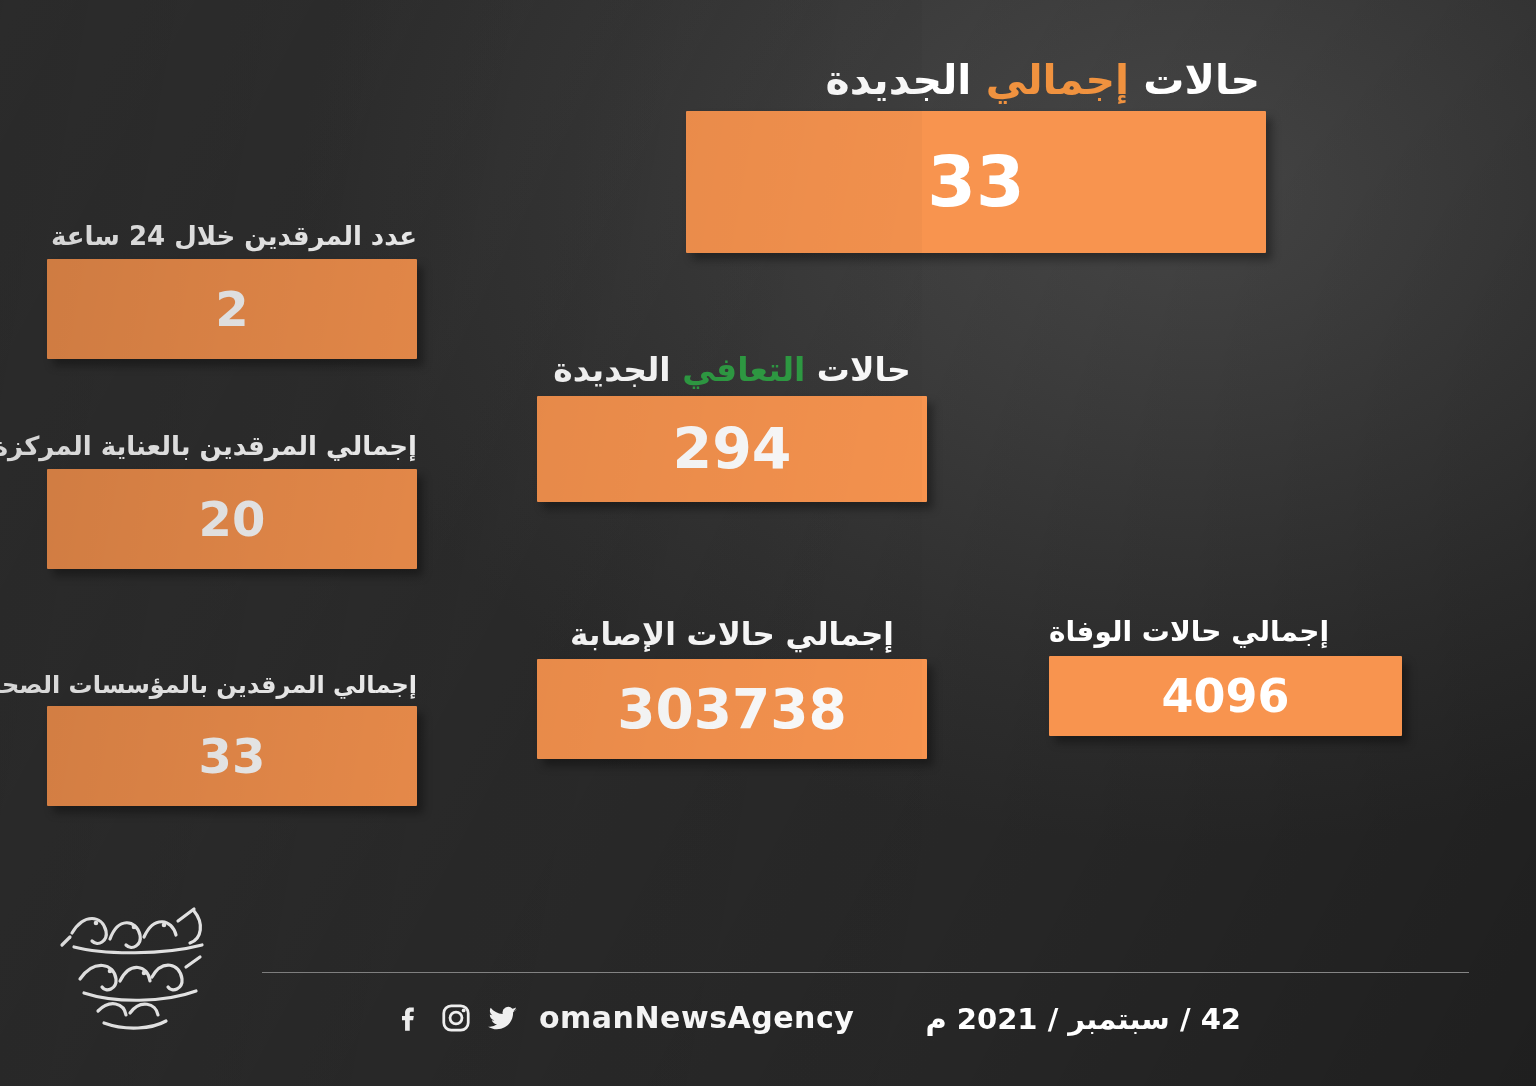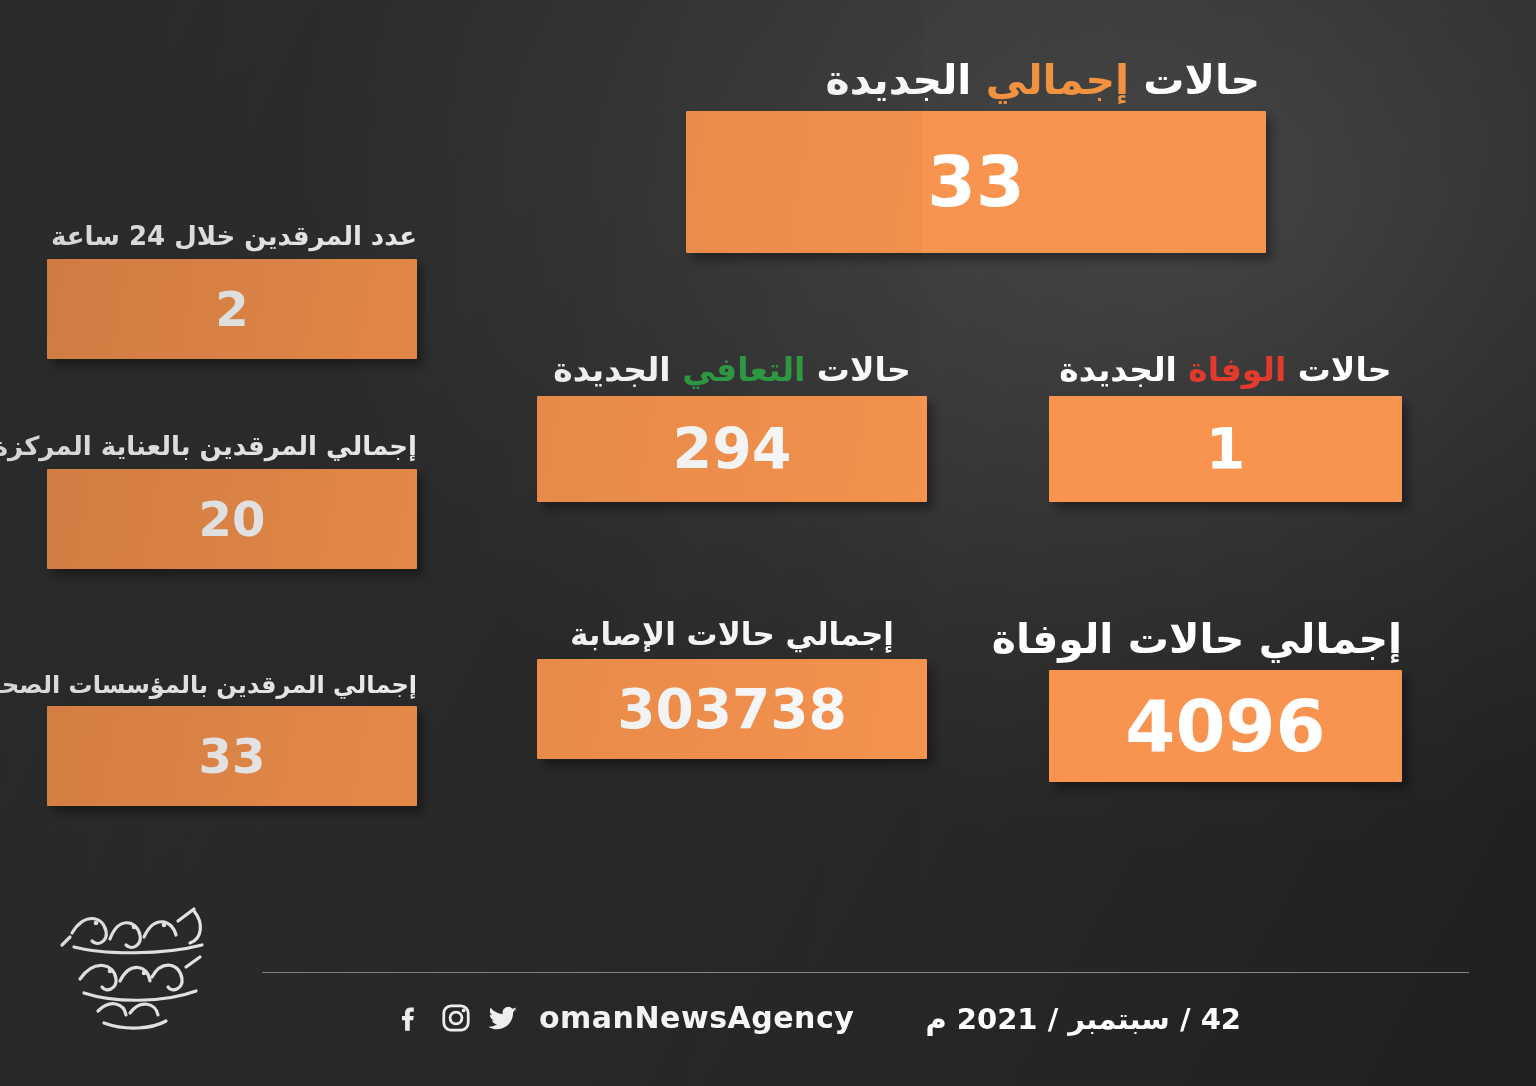--- a/index.html
+++ b/index.html
@@ -79,22 +79,22 @@
 
   #s-new-deaths { left: 1049px; top: 352px; width: 353px; }
   #s-new-deaths .stat-label { font-size: 33px; text-align: center; }
   #s-new-deaths .stat-box { height: 106px; font-size: 57px; }
 
   #s-total-cases { left: 537px; top: 617px; width: 390px; }
   #s-total-cases .stat-label { font-size: 31px; text-align: center; }
   #s-total-cases .stat-box { height: 100px; font-size: 55px; }
 
   #s-total-deaths { left: 1049px; top: 617px; width: 353px; }
-  #s-total-deaths .stat-label { font-size: 41px; text-align: left; }
-  #s-total-deaths .stat-box { height: 112px; font-size: 72px; }
+  #s-total-deaths .stat-label { font-size: 28px; text-align: left; }
+  #s-total-deaths .stat-box { height: 80px; font-size: 46px; }
 
   #s-icu-24h { left: 47px; top: 222px; width: 370px; }
   #s-icu-24h .stat-label { font-size: 26px; text-align: right; }
   #s-icu-24h .stat-box { height: 100px; font-size: 48px; }
 
   #s-icu-total { left: 47px; top: 432px; width: 370px; }
   #s-icu-total .stat-label { font-size: 26px; text-align: right; }
   #s-icu-total .stat-box { height: 100px; font-size: 48px; }
 
   #s-hospital-total { left: 47px; top: 672px; width: 370px; }
@@ -158,26 +158,20 @@
     <div class="stat-box">33</div>
   </div>
 
   <div class="stat" id="s-new-recoveries">
     <div class="stat-label">
       <span>حالات </span><span class="hl-green">التعافي</span><span> الجديدة</span>
     </div>
     <div class="stat-box">294</div>
   </div>
 
-  <div class="stat" id="s-new-deaths">
-    <div class="stat-label">
-      <span>حالات </span><span class="hl-red">الوفاة</span><span> الجديدة</span>
-    </div>
-    <div class="stat-box">1</div>
-  </div>
 
   <div class="stat" id="s-total-cases">
     <div class="stat-label">إجمالي حالات الإصابة</div>
     <div class="stat-box">303738</div>
   </div>
 
   <div class="stat" id="s-total-deaths">
     <div class="stat-label">إجمالي حالات الوفاة</div>
     <div class="stat-box">4096</div>
   </div>

